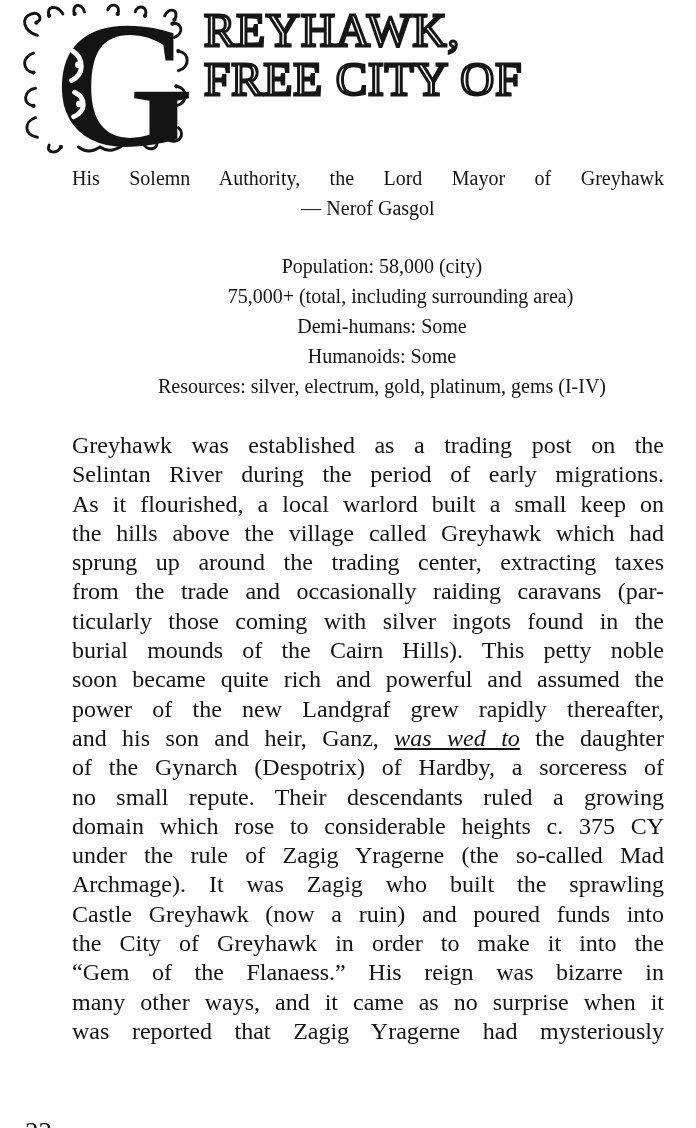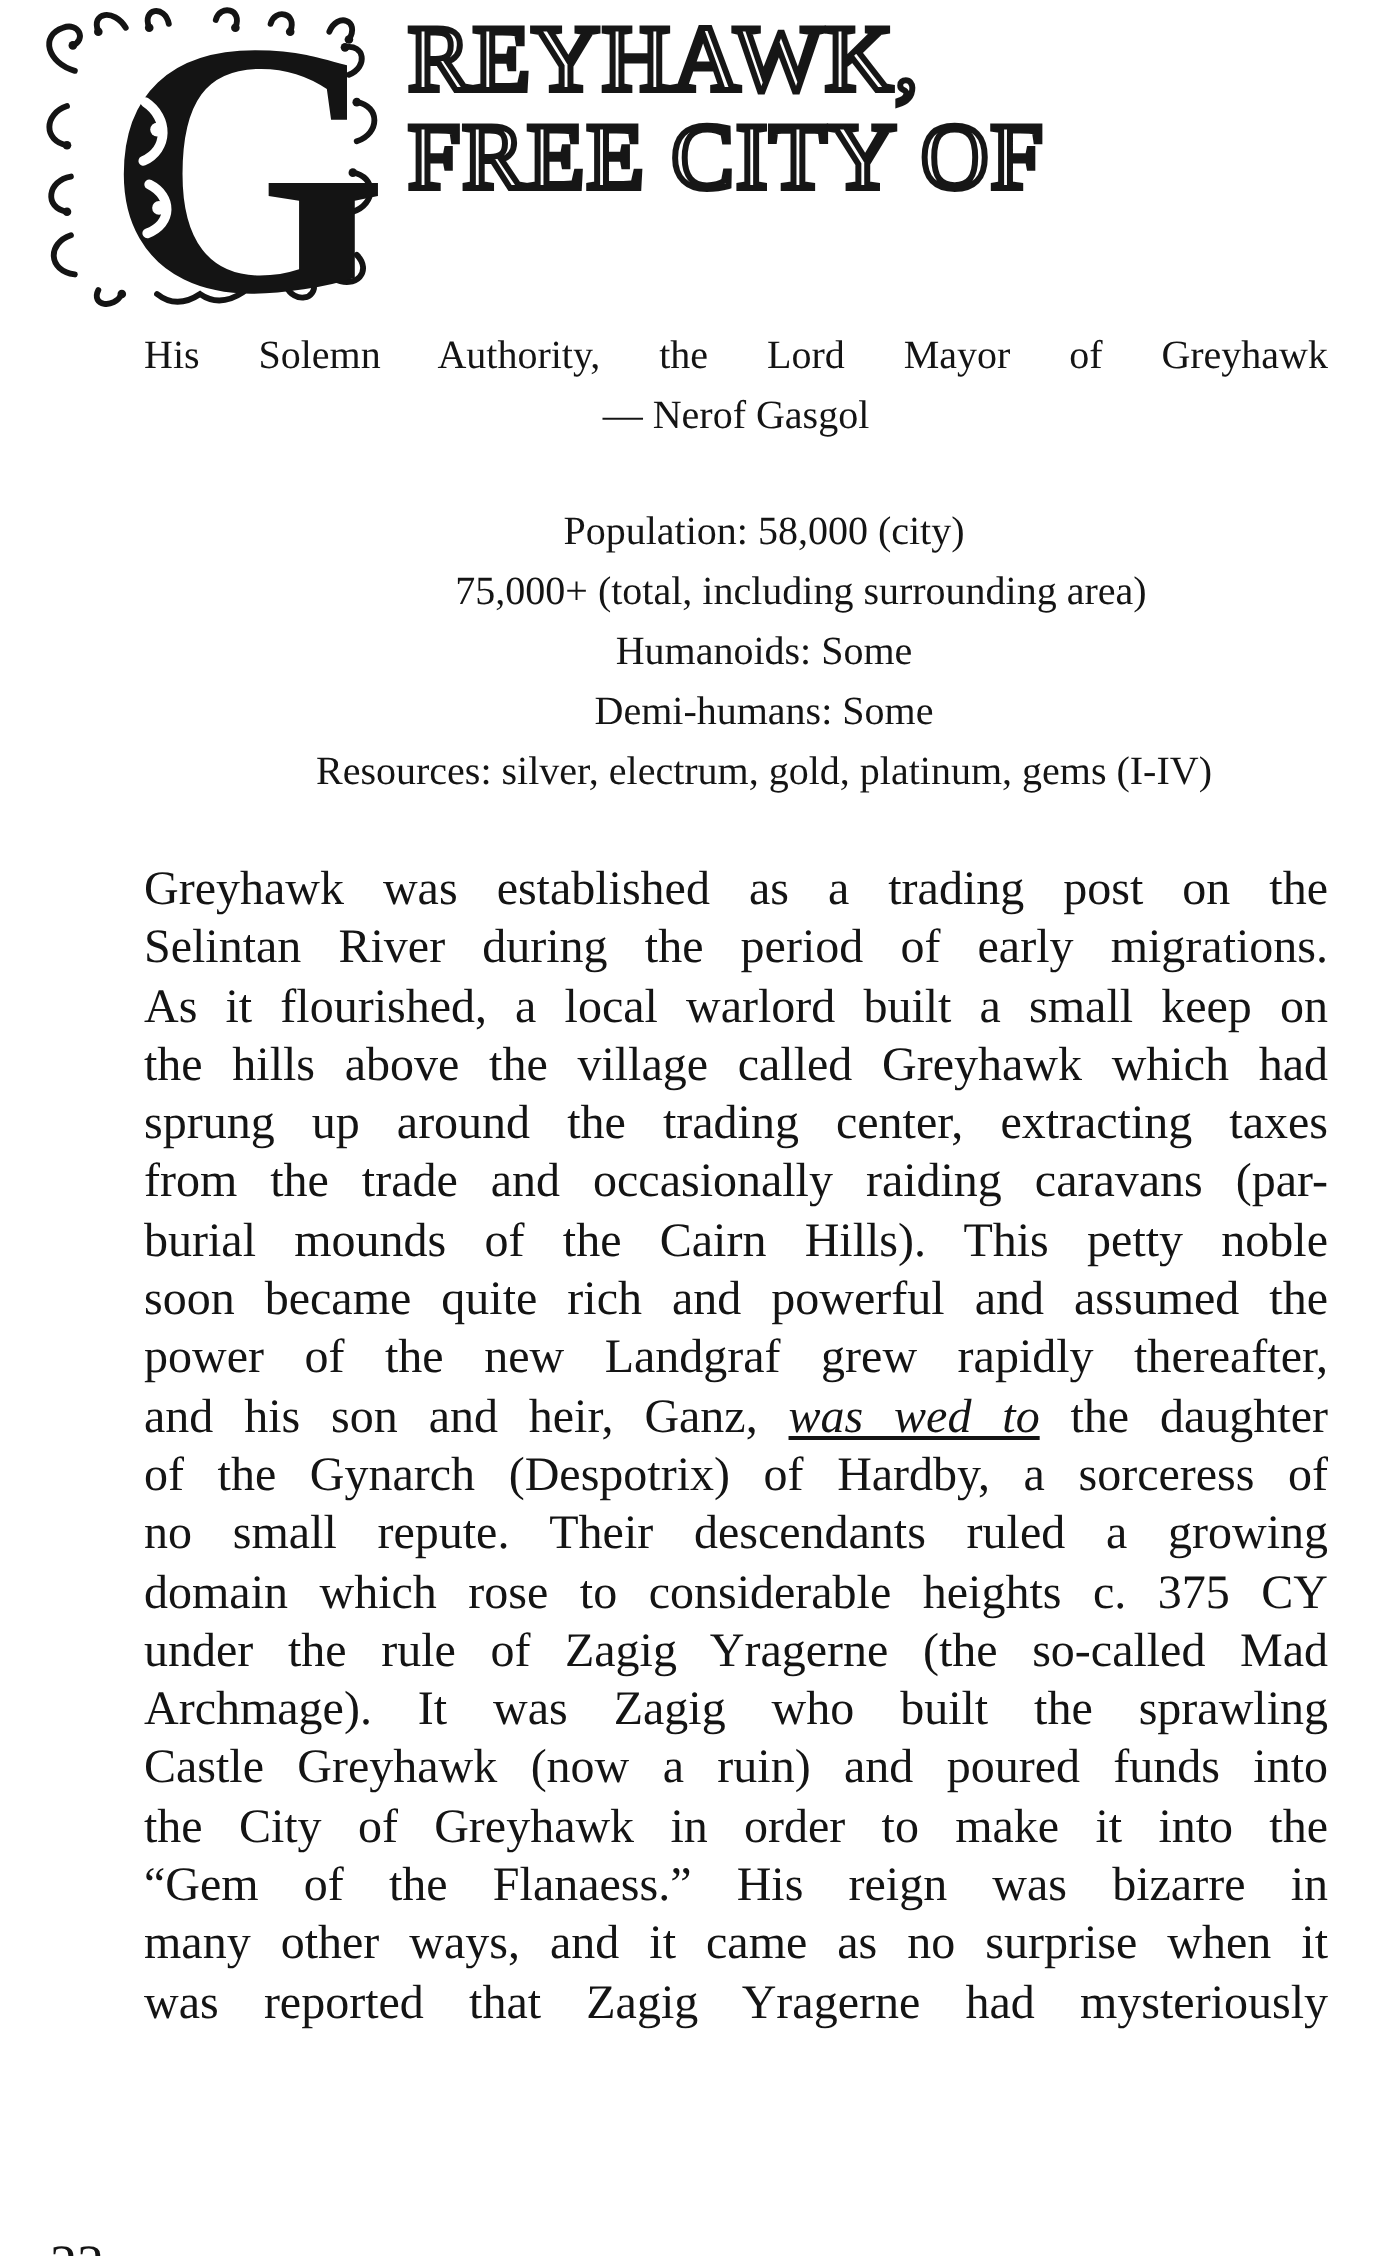--- a/index.html
+++ b/index.html
@@ -97,32 +97,33 @@
   </div>
 
   <section class="byline">
     <div class="jline">His Solemn Authority, the Lord Mayor of Greyhawk</div>
     <div class="lline">— Nerof Gasgol</div>
   </section>
 
   <section class="stats">
     <div class="lline">Population: 58,000 (city)</div>
     <div class="lline indent">75,000+ (total, including surrounding area)</div>
+    <div class="lline">Demi-humans: Some</div>
     <div class="lline">Humanoids: Some</div>
-    <div class="lline">Demi-humans: Some</div>
     <div class="lline">Resources: silver, electrum, gold, platinum, gems (I-IV)</div>
   </section>
 
   <section class="para">
     <div class="jline">Greyhawk was established as a trading post on the</div>
     <div class="jline">Selintan River during the period of early migrations.</div>
     <div class="jline">As it flourished, a local warlord built a small keep on</div>
     <div class="jline">the hills above the village called Greyhawk which had</div>
     <div class="jline">sprung up around the trading center, extracting taxes</div>
     <div class="jline">from the trade and occasionally raiding caravans (par-</div>
+    <div class="jline">ticularly those coming with silver ingots found in the</div>
     <div class="jline">burial mounds of the Cairn Hills). This petty noble</div>
     <div class="jline">soon became quite rich and powerful and assumed the</div>
     <div class="jline">power of the new Landgraf grew rapidly thereafter,</div>
     <div class="jline">
       <span>and his son and heir, Ganz, </span><span class="italic">was wed to</span><span> the daughter</span>
     </div>
     <div class="jline">of the Gynarch (Despotrix) of Hardby, a sorceress of</div>
     <div class="jline">no small repute. Their descendants ruled a growing</div>
     <div class="jline">domain which rose to considerable heights c. 375 CY</div>
     <div class="jline">under the rule of Zagig Yragerne (the so-called Mad</div>

